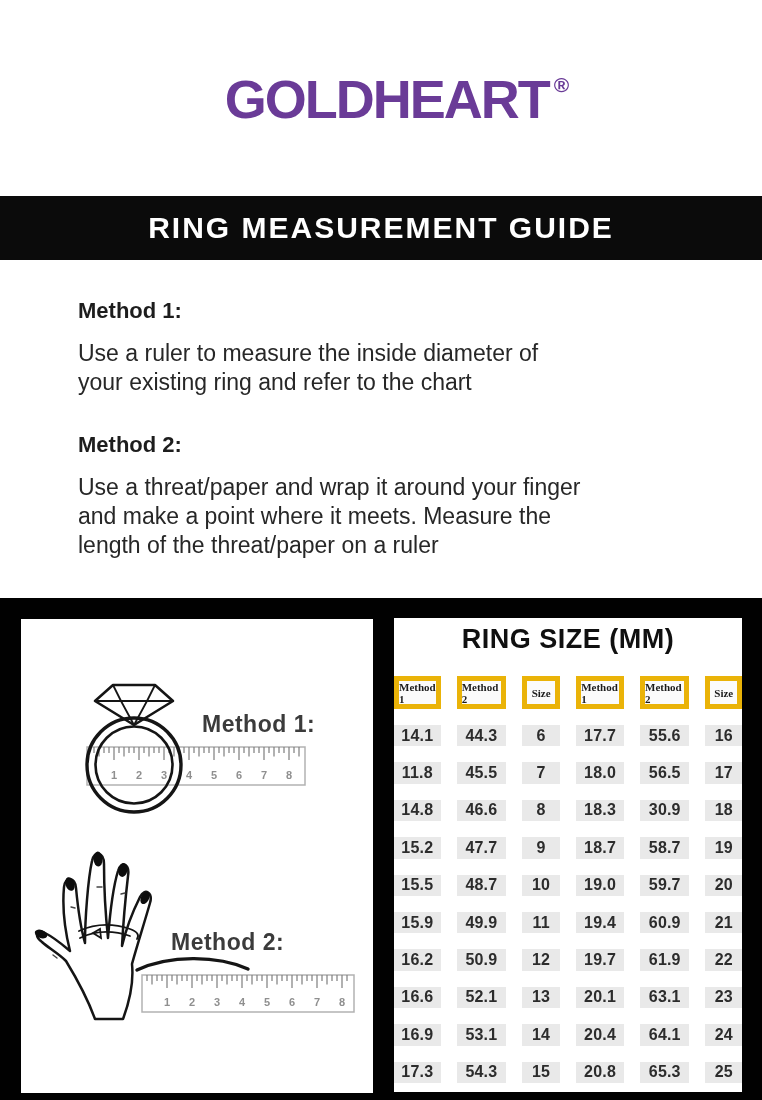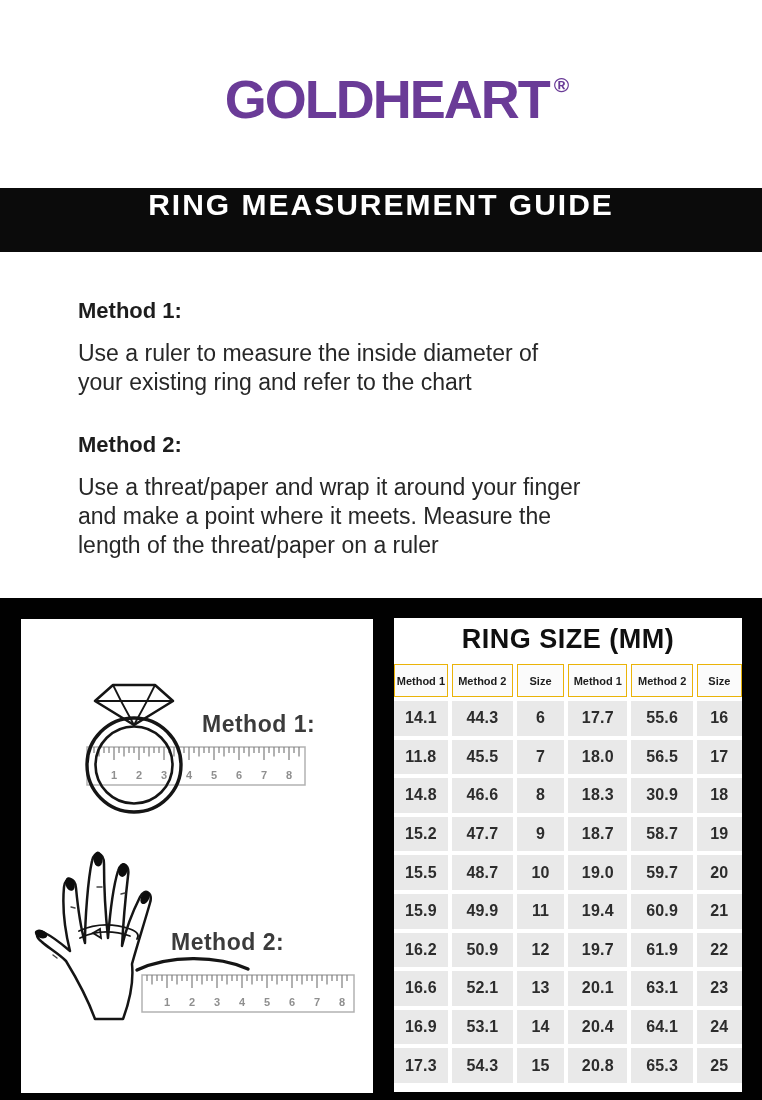--- a/index.html
+++ b/index.html
@@ -12,47 +12,47 @@
   
   .logo-wrap { position:absolute; top:72px; left:16px; width:100%; text-align:center; }
   .logo {
     display:inline-block; font-size:54px; font-weight:800; letter-spacing:-2px;
     color:var(--brand-purple,#6a3b97); line-height:1;
   }
   .reg { display:inline-block; font-size:21px; font-weight:700; vertical-align:top;
     margin-left:5px; margin-top:2px; letter-spacing:0; }
   
   .banner {
-    position:absolute; top:188px; left:0; width:762px; height:64px;
-    background:var(--banner-bg,#0b0b0b); display:flex; justify-content:center;
+    position:absolute; top:196px; left:0; width:762px; height:64px;
+    background:var(--banner-bg,#0b0b0b); display:flex; align-items:center; justify-content:center;
   }
   .banner h2 { color:#fff; font-size:30px; font-weight:700; letter-spacing:2px; }
   
   .instructions { position:absolute; top:298px; left:78px; width:624px; color:#242424; }
   .method-heading { font-size:22px; font-weight:700; margin-bottom:15px; color:#1d1d1d; }
   .method-body { font-size:23px; line-height:29px; font-weight:400; margin-bottom:35px;
     white-space:pre-line; color:#272727; }
   
   .bottom { position:absolute; top:598px; left:0; width:762px; height:502px;
     background:var(--section-bg,#000); }
   .panel-left { position:absolute; top:21px; left:21px; width:352px; height:474px;
     background:var(--panel-bg,#fff); }
   .panel-right { position:absolute; top:20px; left:394px; width:348px; height:474px;
     background:var(--panel-bg,#fff); }
   
   .size-grid {
     width:100%; height:100%; display:grid;
     grid-template-columns:57fr 65fr 50fr 63fr 65fr 48fr;
     grid-template-rows:42px 33px repeat(10, 1fr);
-    gap:4px; padding-bottom:9px; background:#fff;
+    gap:16px; padding-bottom:9px; background:#fff;
   }
   .table-title { grid-column:1/-1; display:flex; align-items:center; justify-content:center;
     font-size:27px; font-weight:800; letter-spacing:0.5px; color:#101010; }
-  .th { background:#fbfbfb; border:1px solid #eab308; display:flex; align-items:center;
-    justify-content:center; font-size:11px; font-weight:700; color:#1c1c1c; }
+  .th { background:#fbfbfb; border:5px solid #eab308; display:flex; align-items:center;
+    justify-content:center; font-size:11px; font-weight:700; color:#1c1c1c;font-family:Liberation Serif, serif; }
   .td { background:var(--cell-bg,#e9e9e9); display:flex; align-items:center; justify-content:center;
     font-size:16px; font-weight:600; color:#2c2c2c; letter-spacing:0.2px; }
   
   .diagram-svg { display:block; width:352px; height:474px; }
   .diagram-label { font-family:"Liberation Sans","DejaVu Sans",sans-serif;
     font-size:23px; font-weight:700; fill:#3b3b3b; letter-spacing:0.5px; }
   .ruler-body { fill:#fff; stroke:#b2b2b2; stroke-width:1.5; }
   .ruler-tick { stroke:#7d7d7d; stroke-width:1.2; }
   .ruler-num { font-family:"Liberation Sans","DejaVu Sans",sans-serif;
     font-size:11px; font-weight:600; fill:#8f8f8f; text-anchor:middle; }

